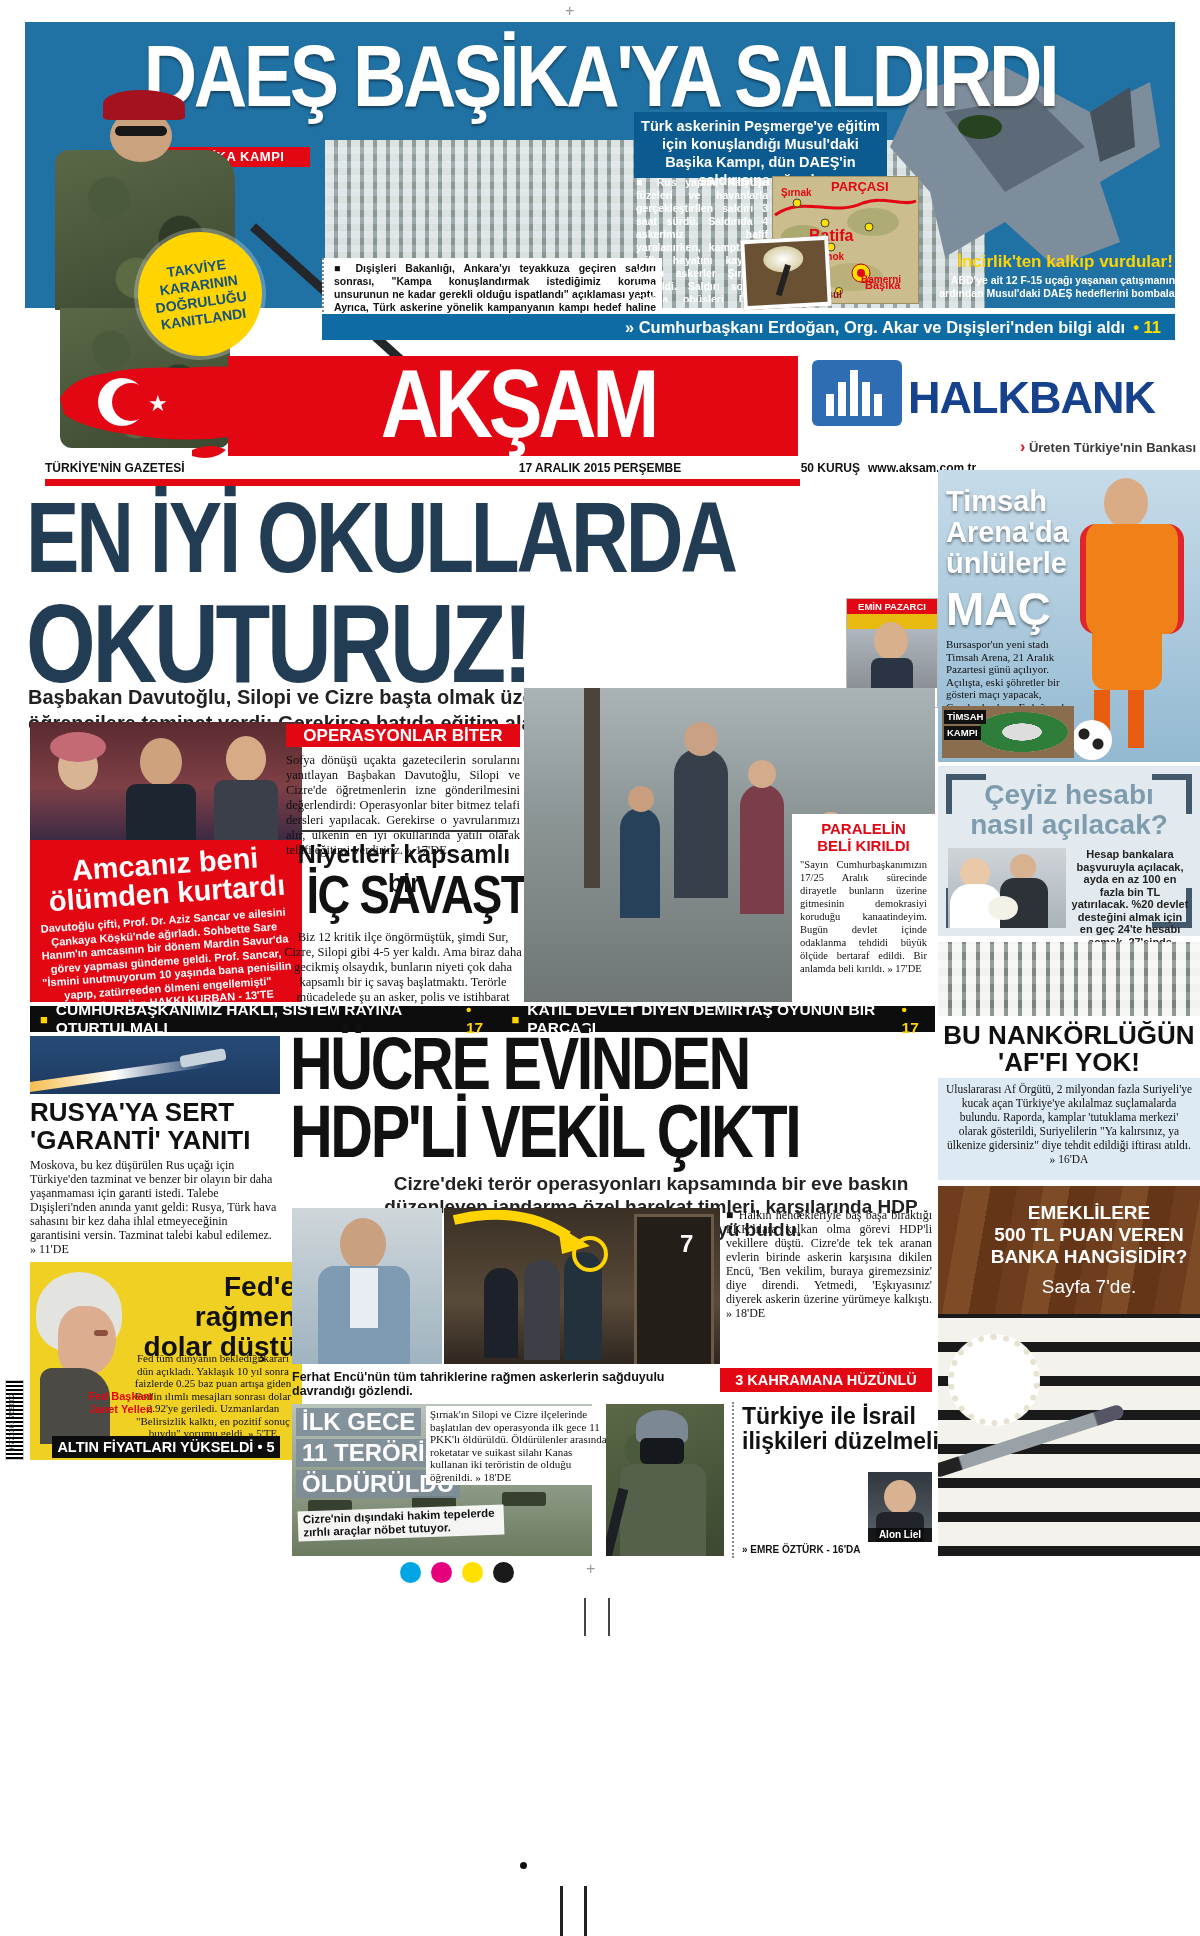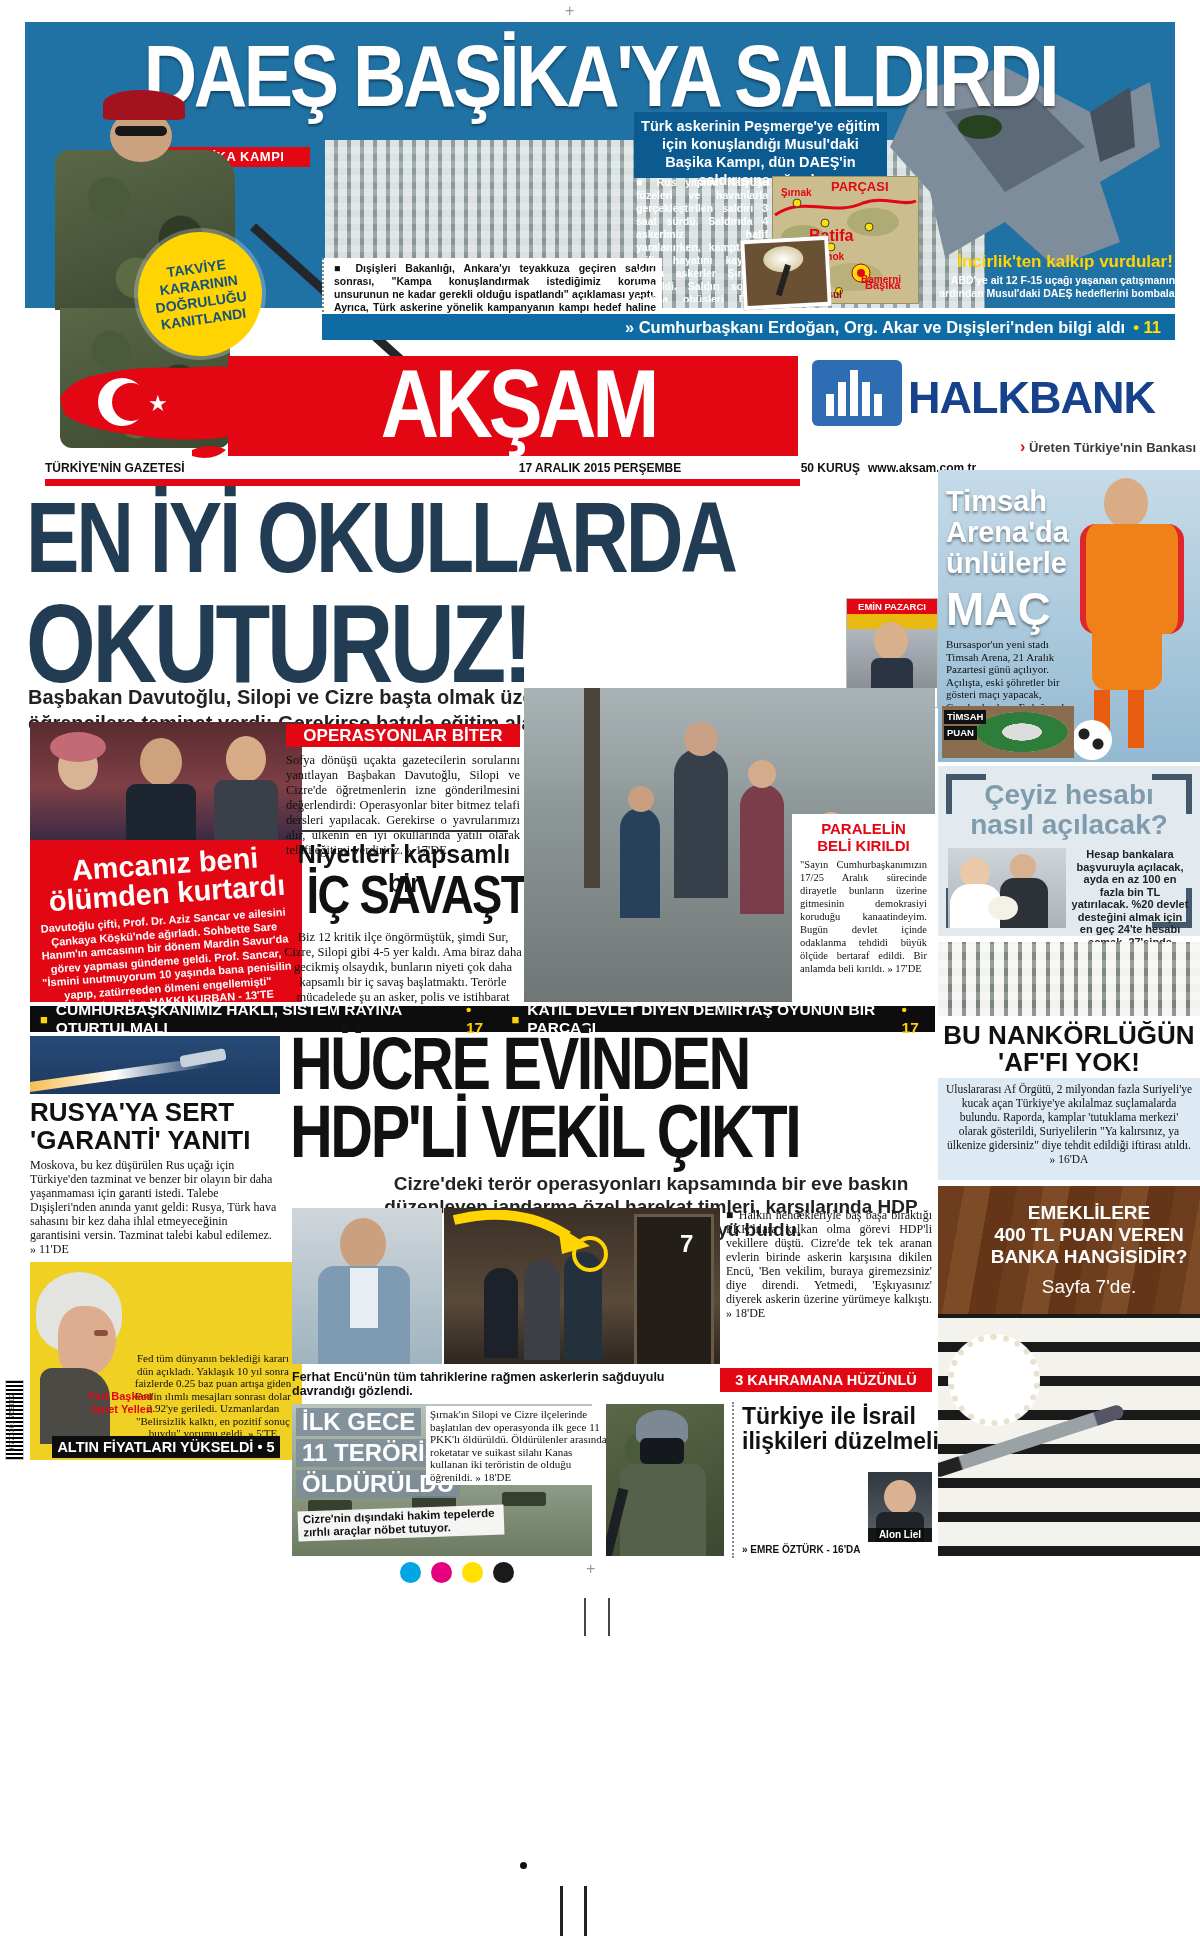--- a/index.html
+++ b/index.html
@@ -221,21 +221,21 @@
       <span>Timsah</span><br>
       <span>Arena'da</span><br>
       <span>ünlülerle</span>
     </div>
     <div class="abs b9 w shadow" style="left:8px;top:112px;font-size:46px;">MAÇ</div>
     <div class="abs ser blk" style="left:8px;top:168px;width:126px;font-size:11px;line-height:12.5px;">Bursaspor'un yeni stadı Timsah Arena, 21 Aralık Pazartesi günü açılıyor. Açılışta, eski şöhretler bir gösteri maçı yapacak, Cumhurbaşkanı Erdoğan da bir son dakika sürprizi olmazsa maçta forma giyecek. » SPOR'DA</div>
     <div class="abs" style="left:4px;top:236px;width:132px;height:52px;background:#8a6c4e;">
       <div class="abs" style="left:34px;top:6px;width:92px;height:40px;border-radius:50%;background:radial-gradient(ellipse at center,#ddd 0 30%,#2f7d3a 31% 70%,#9fb07e 71%);"></div>
       <div class="abs b9 w" style="left:2px;top:4px;font-size:9.5px;line-height:12px;">
         <span style="background:#111;padding:1px 3px;display:inline-block;">TİMSAH</span><br>
-        <span style="background:#111;padding:1px 3px;display:inline-block;margin-top:2px;">PUAN</span>
+        <span style="background:#111;padding:1px 3px;display:inline-block;margin-top:2px;">KAMPI</span>
       </div>
     </div>
   </div>
 
   <div class="abs" style="left:938px;top:766px;width:262px;height:170px;background:#e2eaef;">
     <div class="abs" style="left:8px;top:8px;width:34px;height:34px;border-left:6px solid #44586b;border-top:6px solid #44586b;"></div>
     <div class="abs" style="right:8px;top:8px;width:34px;height:34px;border-right:6px solid #44586b;border-top:6px solid #44586b;"></div>
     <div class="abs" style="left:8px;bottom:8px;width:34px;height:34px;border-left:6px solid #44586b;border-bottom:6px solid #44586b;"></div>
     <div class="abs" style="right:8px;bottom:8px;width:34px;height:34px;border-right:6px solid #44586b;border-bottom:6px solid #44586b;"></div>
     <div class="b9 cen" style="padding-top:14px;color:#7f9cae;font-size:28px;line-height:30px;">
@@ -257,21 +257,21 @@
   <div class="abs b9 blk cen" style="left:938px;top:1022px;width:262px;font-size:26px;line-height:27px;">
     <span>BU NANKÖRLÜĞÜN</span><br>
     <span>'AF'FI YOK!</span>
   </div>
   <div class="abs ser blk cen" style="left:938px;top:1078px;width:262px;height:102px;background:#ddeaf3;padding:4px 6px;box-sizing:border-box;font-size:11.5px;line-height:14px;">Uluslararası Af Örgütü, 2 milyondan fazla Suriyeli'ye kucak açan Türkiye'ye akılalmaz suçlamalarda bulundu. Raporda, kamplar 'tutuklama merkezi' olarak gösterildi, Suriyelilerin "Ya kalırsınız, ya ülkenize gidersiniz" diye tehdit edildiği iftirası atıldı. » 16'DA</div>
 
   <div class="abs" style="left:938px;top:1186px;width:302px;height:370px;overflow:hidden;">
     <div class="wood-tex" style="width:100%;height:128px;position:relative;">
       <div class="b9 w cen" style="padding-top:16px;font-size:19px;line-height:22px;">
         <span>EMEKLİLERE</span><br>
-        <span>400 TL PUAN VEREN</span><br>
+        <span>500 TL PUAN VEREN</span><br>
         <span>BANKA HANGİSİDİR?</span>
       </div>
       <div class="w cen" style="margin-top:8px;font-size:19px;">Sayfa 7'de.</div>
     </div>
     <div class="crossword-tex" style="width:100%;height:242px;position:relative;">
       <div class="abs" style="left:-10px;top:120px;width:200px;height:14px;border-radius:7px;background:linear-gradient(90deg,#222 0 14%,#9aa2a8 15% 85%,#556 86%);transform:rotate(-18deg);"></div>
       <div class="abs" style="left:10px;top:20px;width:80px;height:80px;border-radius:50%;background:#fff;border:6px dotted #e8e2d0;"></div>
     </div>
     <div class="abs" style="right:4px;top:132px;width:22px;display:flex;flex-direction:column;gap:2px;" id="brand-tiles">
         <div style="width: 20px; height: 20px; background: rgb(232, 163, 61); color: rgb(255, 255, 255); font-weight: 900; font-size: 13px; display: flex; align-items: center; justify-content: center;">Y</div>
@@ -296,20 +296,24 @@
   </div>
   <div class="abs ser blk" style="left:30px;top:1158px;width:248px;font-size:12px;line-height:14px;">Moskova, bu kez düşürülen Rus uçağı için Türkiye'den tazminat ve benzer bir olayın bir daha yaşanmaması için garanti istedi. Talebe Dışişleri'nden anında yanıt geldi: Rusya, Türk hava sahasını bir kez daha ihlal etmeyeceğinin garantisini versin. Tazminat talebi kabul edilemez. » 11'DE</div>
 
   <div class="abs" style="left:30px;top:1262px;width:272px;height:198px;background:#f0d022;overflow:hidden;">
     <div class="abs" style="left:0;top:10px;width:104px;height:172px;">
       <div class="abs" style="left:6px;top:0;width:86px;height:80px;border-radius:50% 50% 40% 40%;background:#e3e3e0;"></div>
       <div class="abs" style="left:28px;top:34px;width:58px;height:70px;border-radius:46% 54% 60% 40%;background:#dcae8f;"></div>
       <div class="abs" style="left:64px;top:58px;width:14px;height:6px;background:#8c4f3f;border-radius:3px;"></div>
       <div class="abs" style="left:10px;top:96px;width:70px;height:76px;background:#4c4a45;border-radius:12px 30px 0 0;"></div>
     </div>
+    <div class="b9 blk rt" style="position:absolute;left:96px;top:10px;width:170px;font-size:28px;line-height:30px;">
+      <span>Fed'e rağmen</span><br>
+      <span>dolar düştü</span>
+    </div>
     <div class="abs ser blk cen" style="left:100px;top:90px;width:166px;font-size:11px;line-height:12.5px;">Fed tüm dünyanın beklediği kararı dün açıkladı. Yaklaşık 10 yıl sonra faizlerde 0.25 baz puan artışa giden Fed'in ılımlı mesajları sonrası dolar 2.92'ye geriledi. Uzmanlardan "Belirsizlik kalktı, en pozitif sonuç buydu" yorumu geldi. » 5'TE</div>
     <div class="abs b9 cen" style="left:58px;top:128px;width:66px;color:#e30613;font-size:11px;line-height:13px;">Fed Başkanı Janet Yellen</div>
   </div>
   <div class="abs b9 w cen" style="left:52px;top:1436px;width:228px;height:22px;background:#0d0d0d;font-size:14.5px;line-height:22px;">ALTIN FİYATLARI YÜKSELDİ • 5</div>
 
   <div class="abs" style="left:5px;top:1380px;width:17px;height:78px;background:repeating-linear-gradient(0deg,#000 0 2px,#fff 2px 4px);border:1px solid #ccc;"></div>
   <div class="abs" style="left:-24px;top:1412px;font-size:7.5px;color:#333;transform:rotate(-90deg);width:70px;">9 771301 769002</div>
 
   <div class="abs b9 blk cond" style="left:290px;top:1030px;font-size:74px;line-height:68px;letter-spacing:-3px;">HÜCRE EVİNDEN</div>
   <div class="abs b9 blk cond" style="left:290px;top:1098px;font-size:74px;line-height:68px;letter-spacing:-3px;">HDP'Lİ VEKİL ÇIKTI</div>

